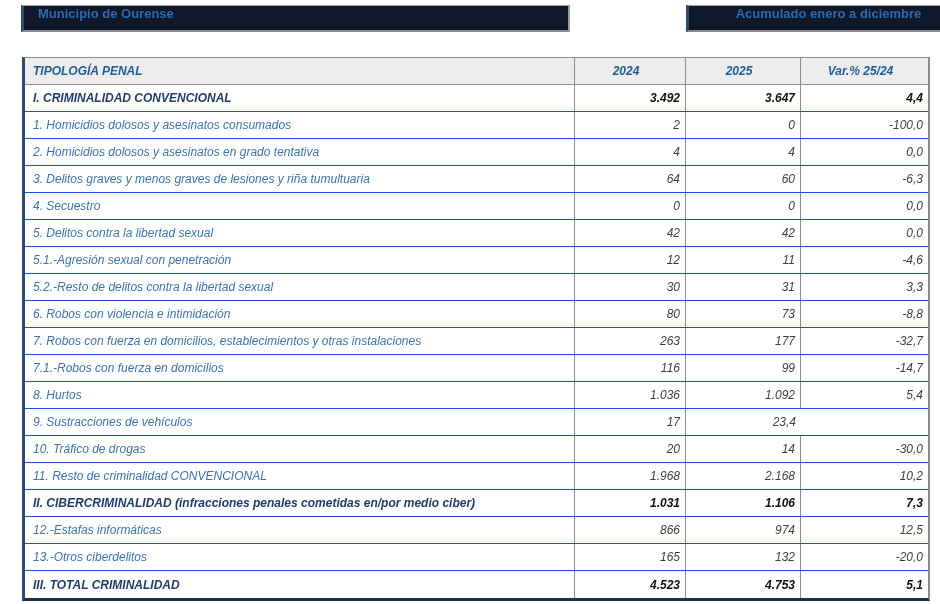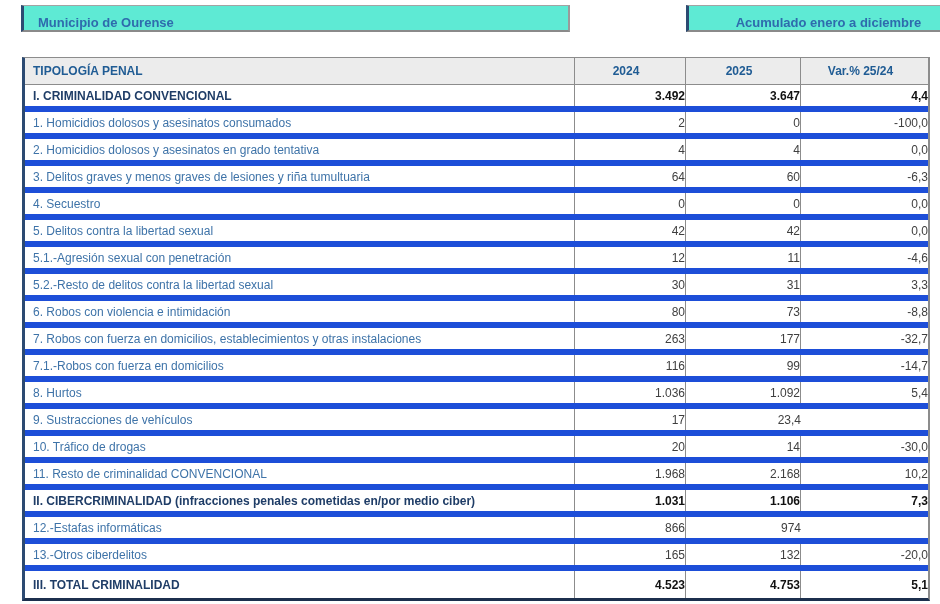--- a/index.html
+++ b/index.html
@@ -6,61 +6,62 @@
   html, body {
     width: 940px; height: 604px;
     background: #ffffff;
     font-family: "Liberation Sans", sans-serif;
     overflow: hidden;
   }
   
   .topbar { position: absolute; top: 5px; left: 0; width: 940px; height: 28px; }
   .selector-box {
     position: absolute; top: 0; height: 27px;
-    background: #5eead4;
+    background: #0f172a;
     border-top: 1px solid #a3a3a3;
     border-right: 2px solid #9a9a9a;
     border-bottom: 2px solid #8a8a8a;
     border-left: 3px solid #2c4a72;
-    display: flex; align-items: flex-end;
+    display: flex; align-items: flex-start;
     font-size: 13px; font-weight: bold; color: #2e6bad;
   }
   .selector-box.left  { left: 21px;  width: 549px; padding-left: 14px; justify-content: flex-start; }
   .selector-box.right { left: 686px; width: 284px; justify-content: center; }
 
   
   .crime-table {
     position: absolute; top: 57px; left: 22px; width: 908px;
     border-top: 1px solid #8c8c8c;
     border-right: 2px solid #8c8c8c;
     border-bottom: 3px solid #1c2f4d;
     border-left: 3px solid #2c4a72;
     background: #ffffff;
+    font-style: italic;
   }
   .t-row {
     display: grid;
     grid-template-columns: 550px 111px 115px 1fr;
     height: 27px;
-    border-bottom: 6px solid #1d4ed8;
+    border-bottom: 1px solid #1d4ed8;
     background: #ffffff;
   }
   .t-row:last-child { border-bottom: none; }
   .t-row.head {
     background: #ececec;
     border-bottom: 1px solid #8c8c8c;
   }
   .cell {
     display: flex; align-items: center;
     font-size: 12px;
     border-right: 1px solid #8c8c8c;
     overflow: hidden; white-space: nowrap;
   }
   .cell:last-child { border-right: none; }
   .cell.label { padding-left: 8px; justify-content: flex-start; color: #3e73a8; }
-  .cell.num   { padding-right: 0; justify-content: flex-end; color: #3f3f3f; }
+  .cell.num   { padding-right: 5px; justify-content: flex-end; color: #3f3f3f; }
   .head .cell { font-weight: bold; color: #205c94; }
   .head .cell.label { color: #205c94; }
   .head .cell.cnum  { justify-content: center; padding-right: 8px; }
   .t-row.section .cell.label { font-weight: bold; color: #1f3d67; }
   .t-row.section .cell.num   { font-weight: bold; color: #111111; }
 </style>
 </head>
 <body>
 
 <div class="topbar">
@@ -172,20 +173,21 @@
       <div class="t-row section">
         <div class="cell label">II. CIBERCRIMINALIDAD (infracciones penales cometidas en/por medio ciber)</div>
         <div class="cell num">1.031</div>
         <div class="cell num">1.106</div>
         <div class="cell num">7,3</div>
       </div>
       <div class="t-row">
         <div class="cell label">12.-Estafas informáticas</div>
         <div class="cell num">866</div>
         <div class="cell num">974</div>
+        <div class="cell num">12,5</div>
       </div>
       <div class="t-row">
         <div class="cell label">13.-Otros ciberdelitos</div>
         <div class="cell num">165</div>
         <div class="cell num">132</div>
         <div class="cell num">-20,0</div>
       </div>
       <div class="t-row section">
         <div class="cell label">III. TOTAL CRIMINALIDAD</div>
         <div class="cell num">4.523</div>

